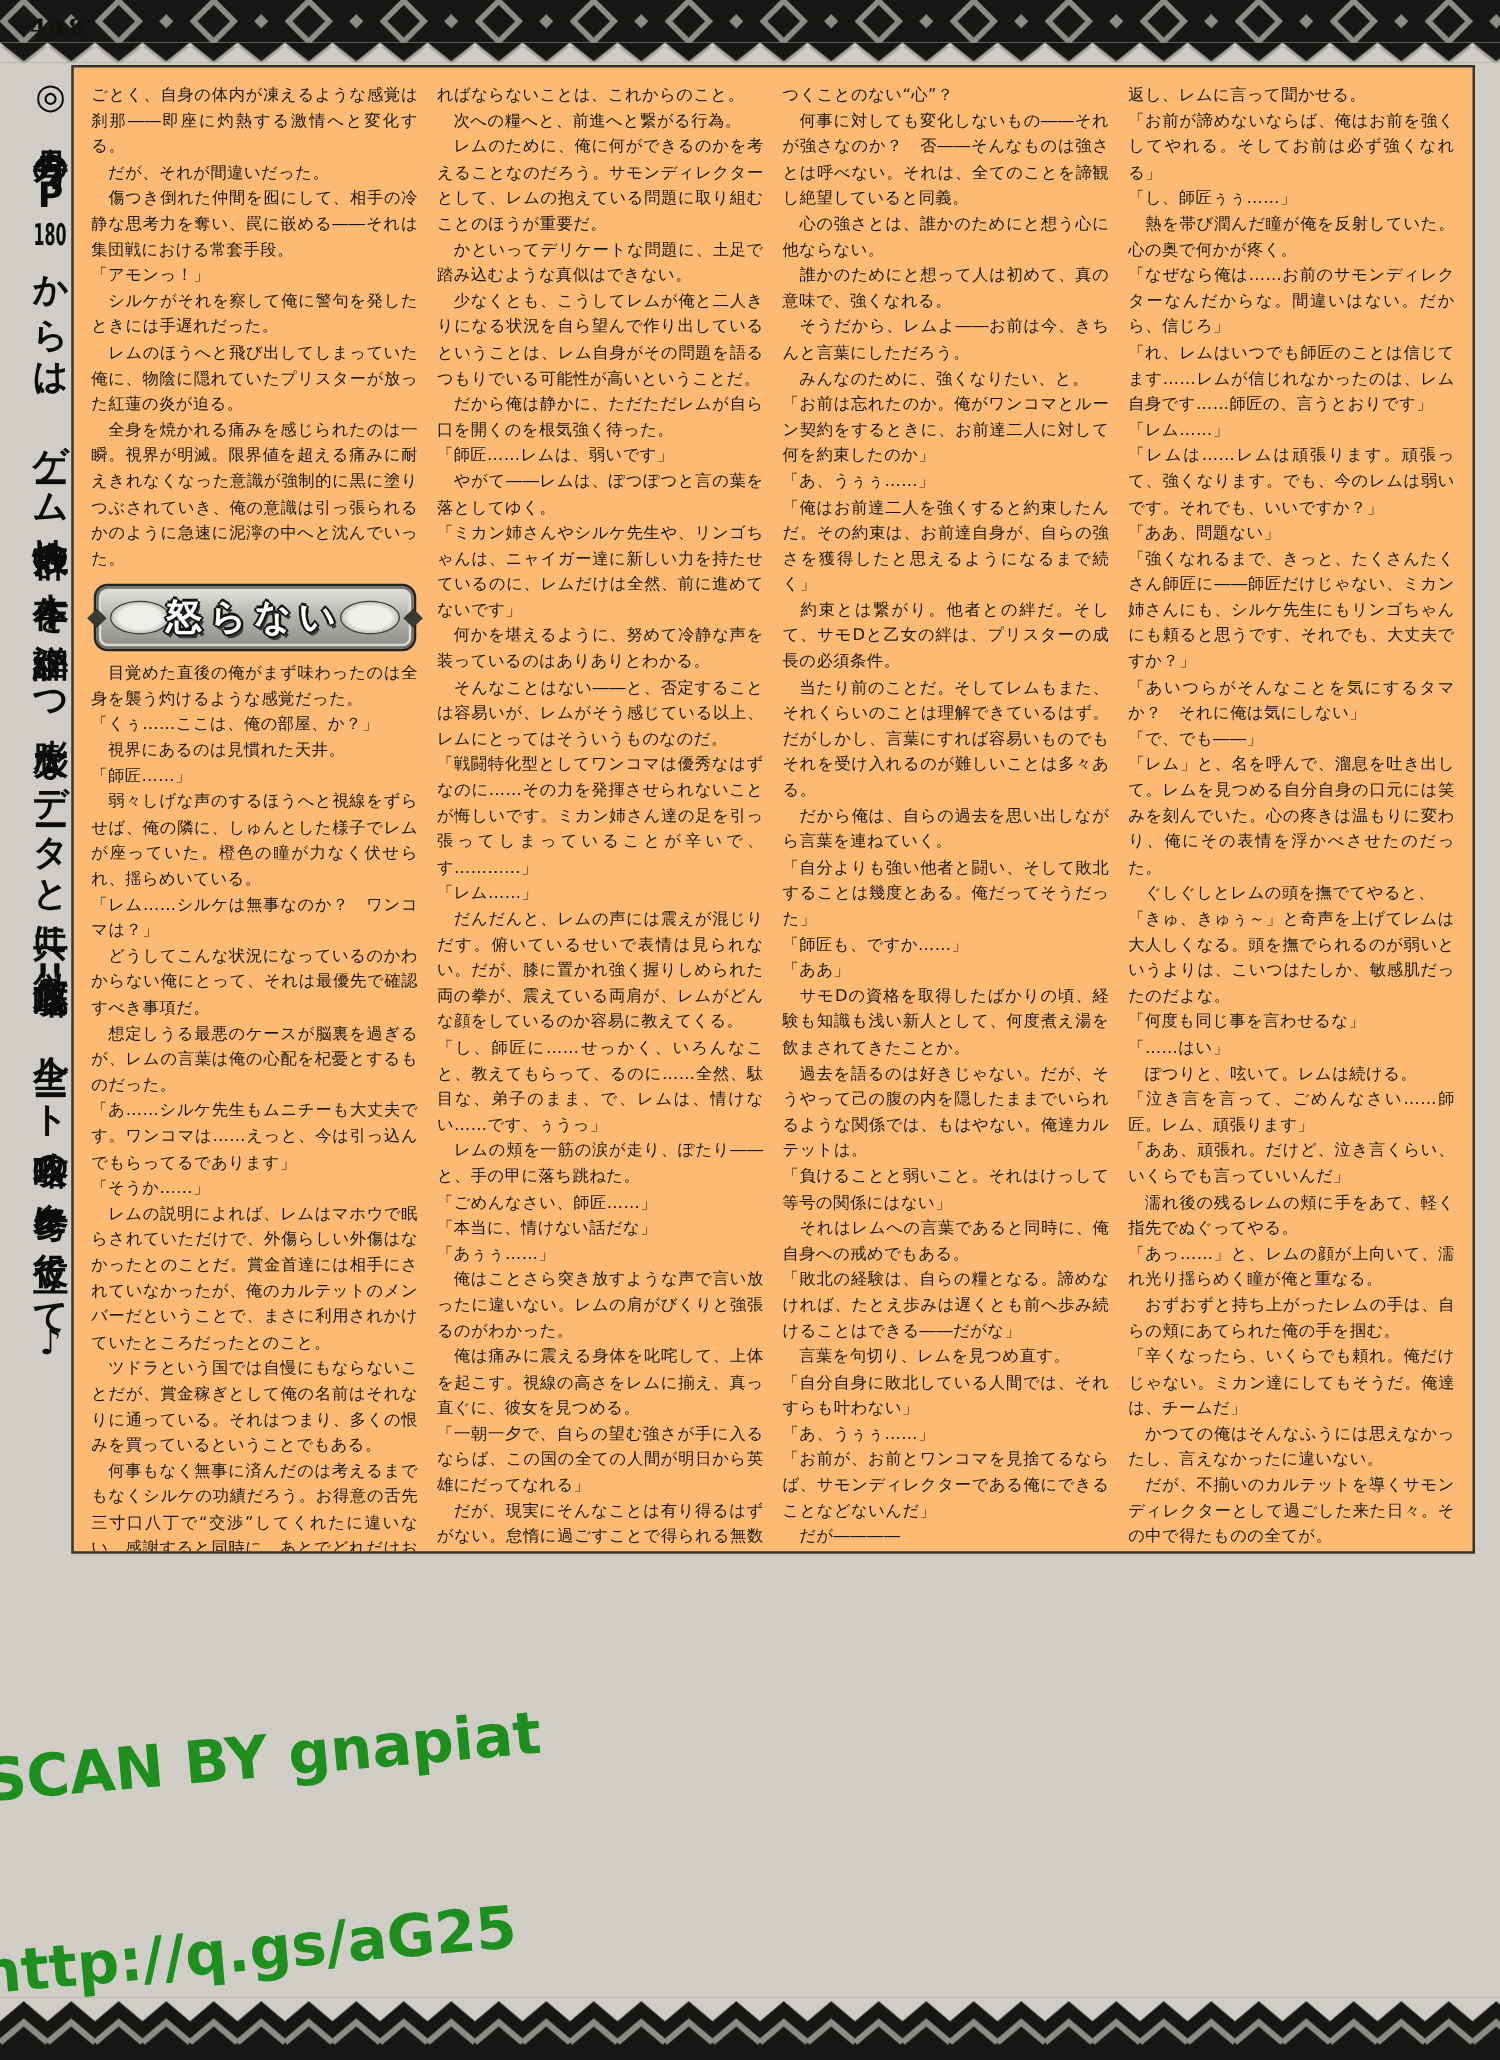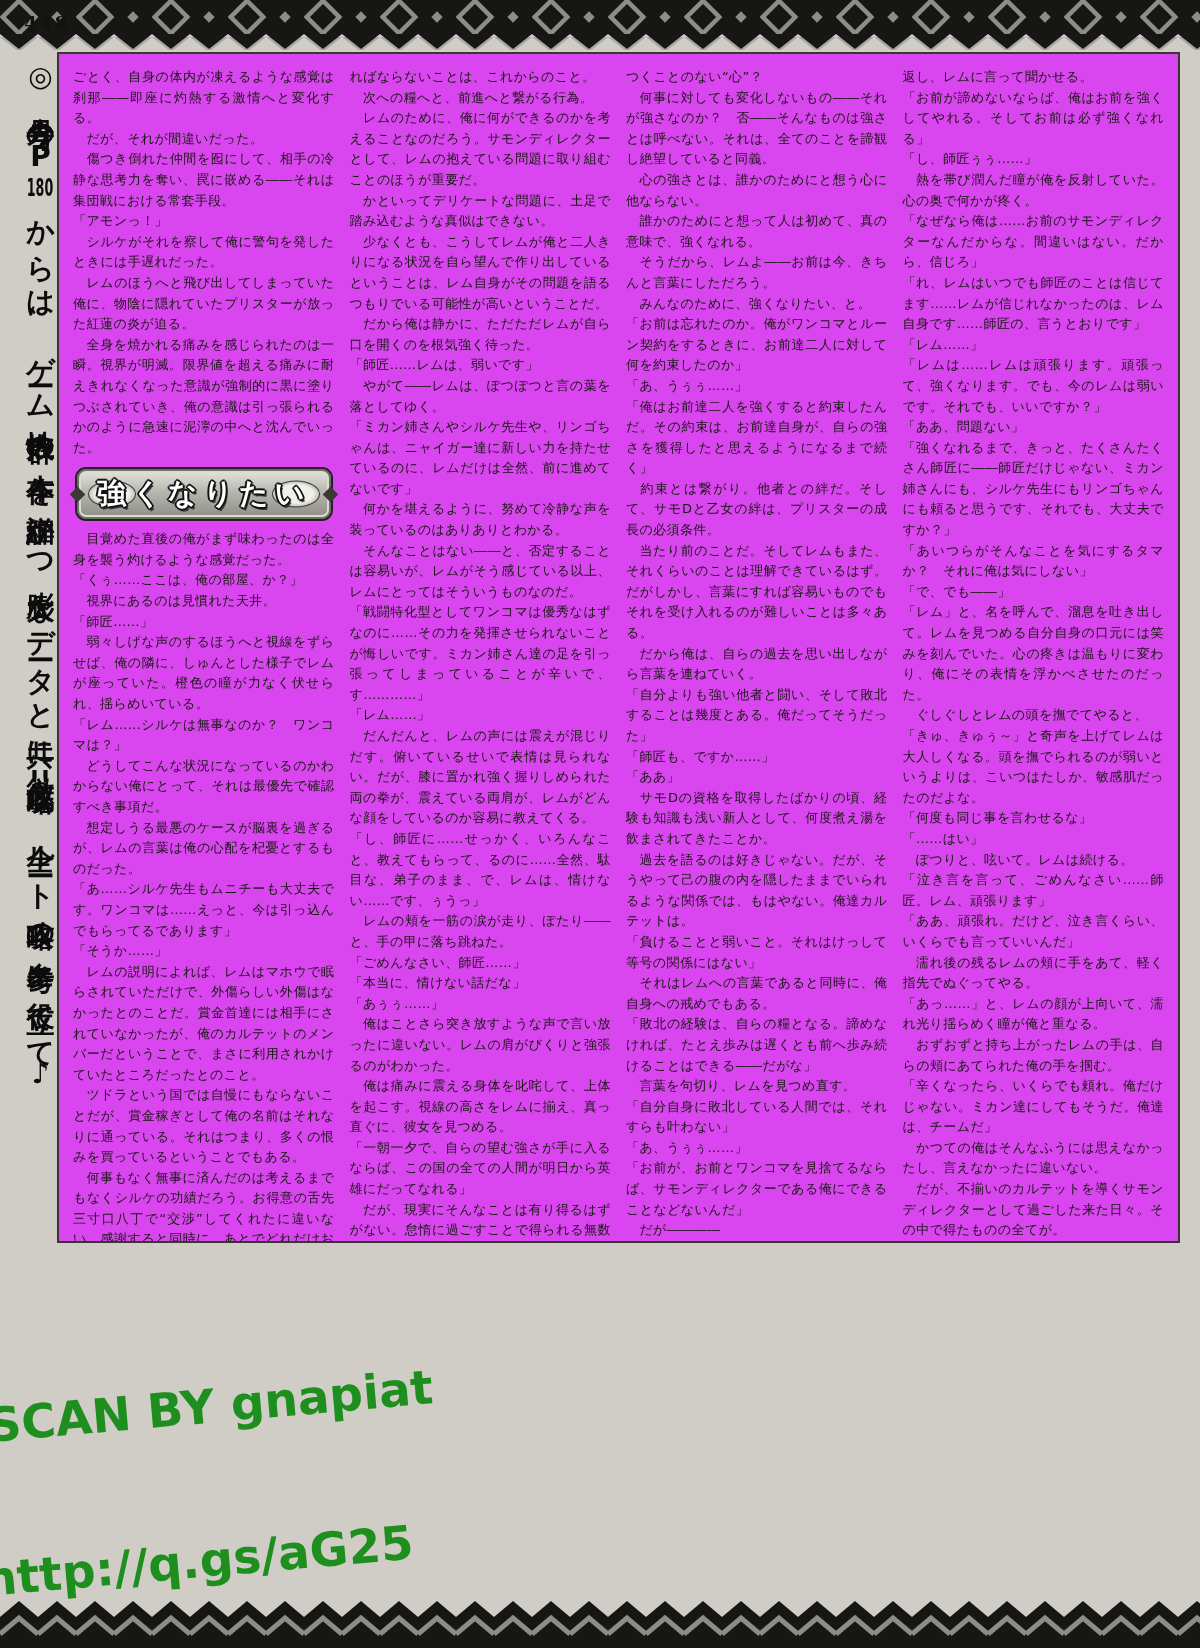--- a/index.html
+++ b/index.html
@@ -19,21 +19,21 @@
   }
   .sidebar{
     position:absolute;left:4px;top:60px;width:50px;height:1542px;z-index:2;
     writing-mode:vertical-rl;text-orientation:upright;
     font-size:28px;font-weight:900;color:#0c0c0c;letter-spacing:3px;
     line-height:1.0;
   }
   .tcy{text-combine-upright:all;font-size:24px;font-weight:900;}
   .frame{
     position:absolute;left:57px;top:52px;width:1123px;height:1191px;z-index:1;
-    box-sizing:border-box;border:2px solid #38362f;background:#d946ef;
+    box-sizing:border-box;border:2px solid #38362f;background:#fdba74;
     display:flex;gap:15px;padding:13px 14px 10px 14px;overflow:hidden;
   }
   .col{flex:1;min-width:0;}
   .coltext{
     font-size:13px;line-height:1.585;letter-spacing:0.4px;
     color:#191814;text-align:justify;white-space:pre-wrap;
     text-justify:inter-character;
   }
   
   .banner{
@@ -101,21 +101,21 @@
   <div class="col">
     <div class="coltext">ごとく、自身の体内が凍えるような感覚は刹那――即座に灼熱する激情へと変化する。
 　だが、それが間違いだった。
 　傷つき倒れた仲間を囮にして、相手の冷静な思考力を奪い、罠に嵌める――それは集団戦における常套手段。
 「アモンっ！」
 　シルケがそれを察して俺に警句を発したときには手遅れだった。
 　レムのほうへと飛び出してしまっていた俺に、物陰に隠れていたプリスターが放った紅蓮の炎が迫る。
 　全身を焼かれる痛みを感じられたのは一瞬。視界が明滅。限界値を超える痛みに耐えきれなくなった意識が強制的に黒に塗りつぶされていき、俺の意識は引っ張られるかのように急速に泥濘の中へと沈んでいった。</div>
     <div class="banner">
       <span class="banner-cap cap-left"></span>
-      <span class="banner-title">強くなりたい</span>
+      <span class="banner-title">怒らない</span>
       <span class="banner-cap cap-right"></span>
     </div>
     <div class="coltext">　目覚めた直後の俺がまず味わったのは全身を襲う灼けるような感覚だった。
 「くぅ……ここは、俺の部屋、か？」
 　視界にあるのは見慣れた天井。
 「師匠……」
 　弱々しげな声のするほうへと視線をずらせば、俺の隣に、しゅんとした様子でレムが座っていた。橙色の瞳が力なく伏せられ、揺らめいている。
 「レム……シルケは無事なのか？　ワンコマは？」
 　どうしてこんな状況になっているのかわからない俺にとって、それは最優先で確認すべき事項だ。
 　想定しうる最悪のケースが脳裏を過ぎるが、レムの言葉は俺の心配を杞憂とするものだった。

